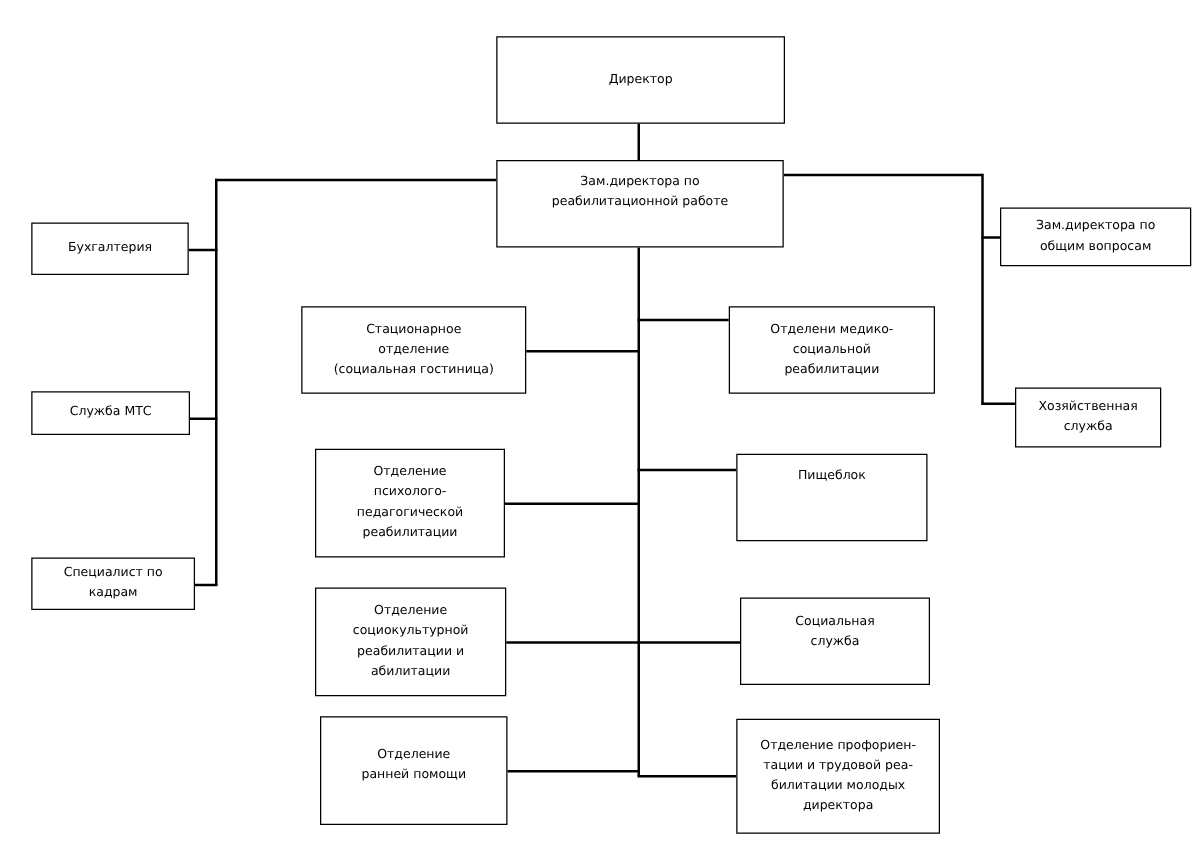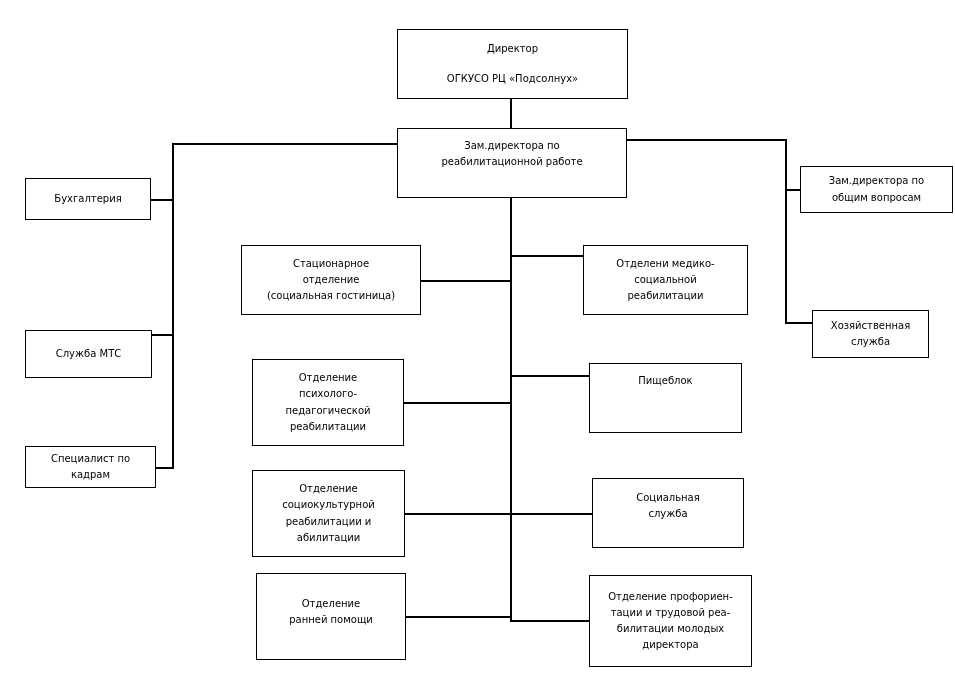--- a/index.html
+++ b/index.html
@@ -77,38 +77,37 @@
   <div class="connector h" style="left:404px; top:513px; width:107px;"></div>
   <div class="connector h" style="left:405px; top:616px; width:106px;"></div>
 
   <div class="connector h" style="left:510px; top:255px; width:74px;"></div>
   <div class="connector h" style="left:510px; top:375px; width:80px;"></div>
   <div class="connector h" style="left:510px; top:513px; width:83px;"></div>
   <div class="connector h" style="left:510px; top:620px; width:80px;"></div>
 
   <div class="node root-node" style="left:397px; top:29px; width:231px; height:70px;">
     <span class="line">Директор</span>
-    <span class="line">ОГКУСО РЦ «Подсолнух»</span>
   </div>
 
   <div class="node" style="left:397px; top:128px; width:230px; height:70px; justify-content:flex-start; padding-top:9px;">
     <span class="line">Зам.директора по</span>
     <span class="line">реабилитационной работе</span>
   </div>
 
   <div class="node" style="left:800px; top:166px; width:153px; height:47px;">
     <span class="line">Зам.директора по</span>
     <span class="line">общим вопросам</span>
   </div>
 
   <div class="node" style="left:25px; top:178px; width:126px; height:42px;">
     <span class="line">Бухгалтерия</span>
   </div>
 
-  <div class="node" style="left:25px; top:330px; width:127px; height:48px;">
+  <div class="node" style="left:25px; top:313px; width:127px; height:35px;">
     <span class="line">Служба МТС</span>
   </div>
 
   <div class="node" style="left:25px; top:446px; width:131px; height:42px;text-align:right;">
     <span class="line">Специалист по</span>
     <span class="line">кадрам</span>
   </div>
 
   <div class="node" style="left:812px; top:310px; width:117px; height:48px;">
     <span class="line">Хозяйственная</span>

